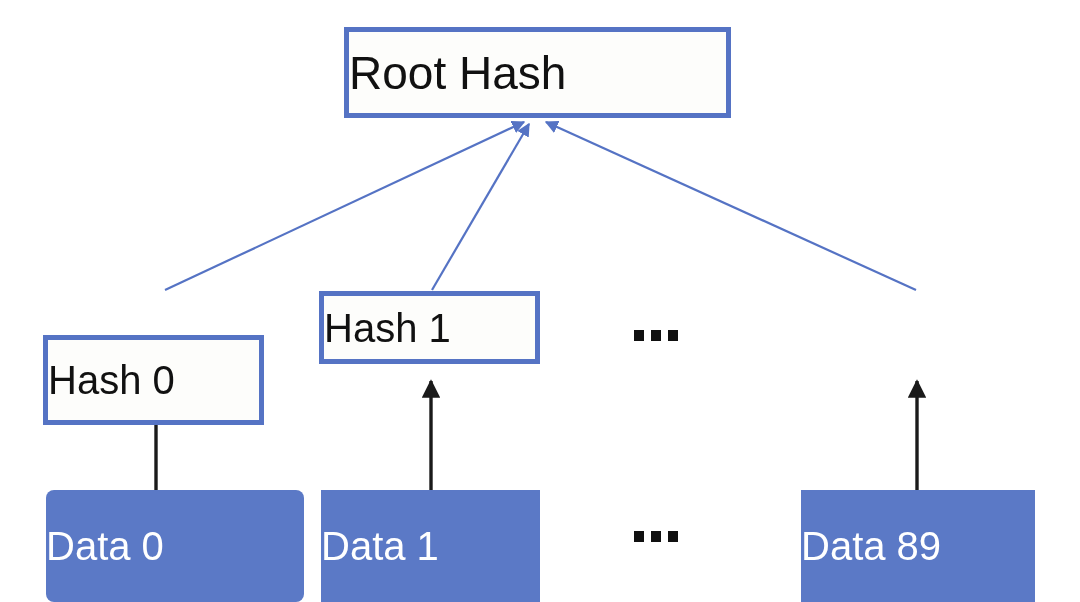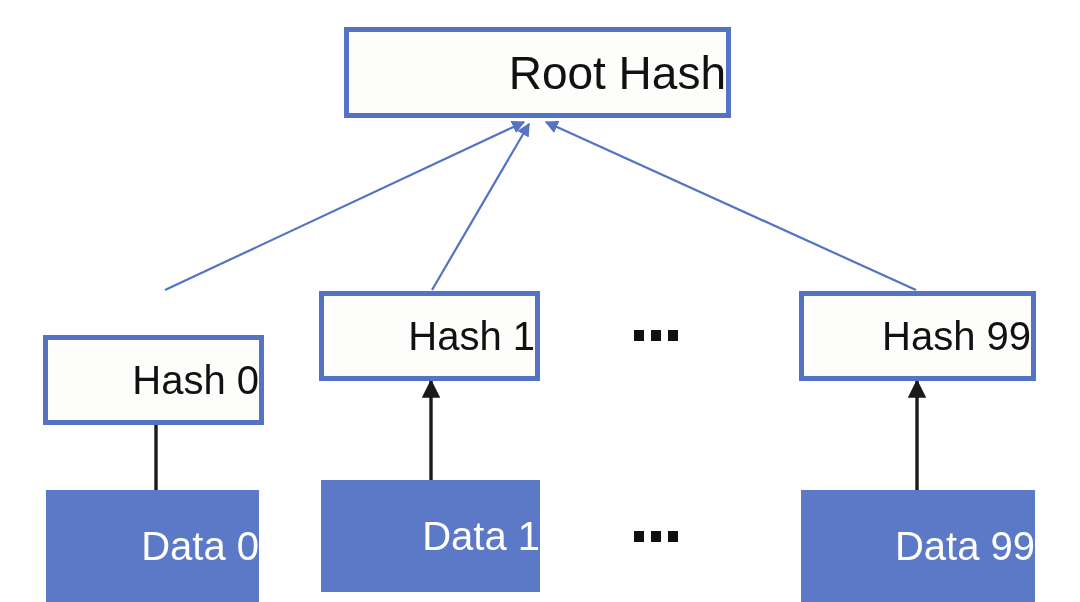--- a/index.html
+++ b/index.html
@@ -23,21 +23,21 @@
     top: 0;
     width: 1080px;
     height: 602px;
     pointer-events: none;
   }
   .node {
     position: absolute;
     box-sizing: border-box;
     display: flex;
     align-items: center;
-    justify-content: flex-end;
+    justify-content: flex-start;
     line-height: 1;
     white-space: nowrap;
   }
   .node-hash {
     background: #fdfdfb;
     border: 5px solid #5573c4;
     color: #111111;
     font-weight: 400;
   }
   .node-root {
@@ -117,44 +117,41 @@
   </svg>
 
   <div class="node node-root" style="left:344px; top:27px; width:387px; height:91px;">
     <span>Root Hash</span>
   </div>
 
   <div class="node node-hash node-hash-lvl" style="left:43px; top:291px; width:221px; height:90px;margin-top:44px;">
     <span>Hash 0</span>
   </div>
 
-  <div class="node node-hash node-hash-lvl" style="left:319px; top:291px; width:221px; height:90px;">
+  <div class="node node-hash node-hash-lvl" style="left:319px; top:291px; width:221px; height:73px;">
     <span>Hash 1</span>
   </div>
 
-  <div class="node node-hash node-hash-lvl" style="left:799px; top:291px; width:237px; height:90px;">
-    <span>Hash 99</span>
-  </div>
 
   <div class="ellipsis" style="left:634px; top:329px;">
     <span></span>
     <span></span>
     <span></span>
   </div>
 
-  <div class="node node-data" style="left:46px; top:490px; width:213px; height:112px;">
+  <div class="node node-data" style="left:46px; top:490px; width:258px; height:112px;border-radius:8px;">
     <span>Data 0</span>
   </div>
 
-  <div class="node node-data" style="left:321px; top:480px; width:219px; height:112px;">
+  <div class="node node-data" style="left:321px; top:490px; width:219px; height:112px;">
     <span>Data 1</span>
   </div>
 
   <div class="node node-data" style="left:801px; top:490px; width:234px; height:112px;">
-    <span>Data 99</span>
+    <span>Data 89</span>
   </div>
 
   <div class="ellipsis" style="left:634px; top:530px;">
     <span></span>
     <span></span>
     <span></span>
   </div>
 
 
 </div>

